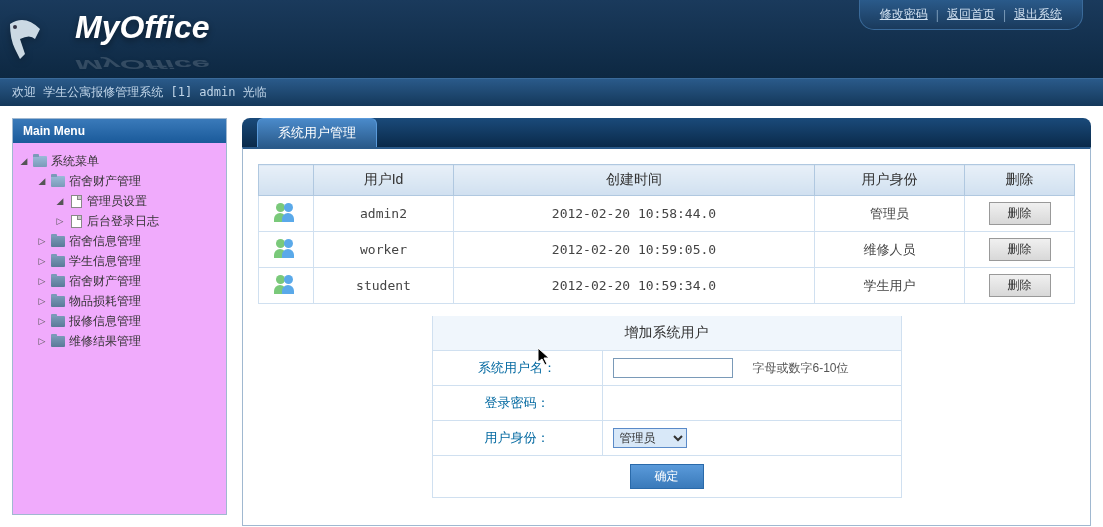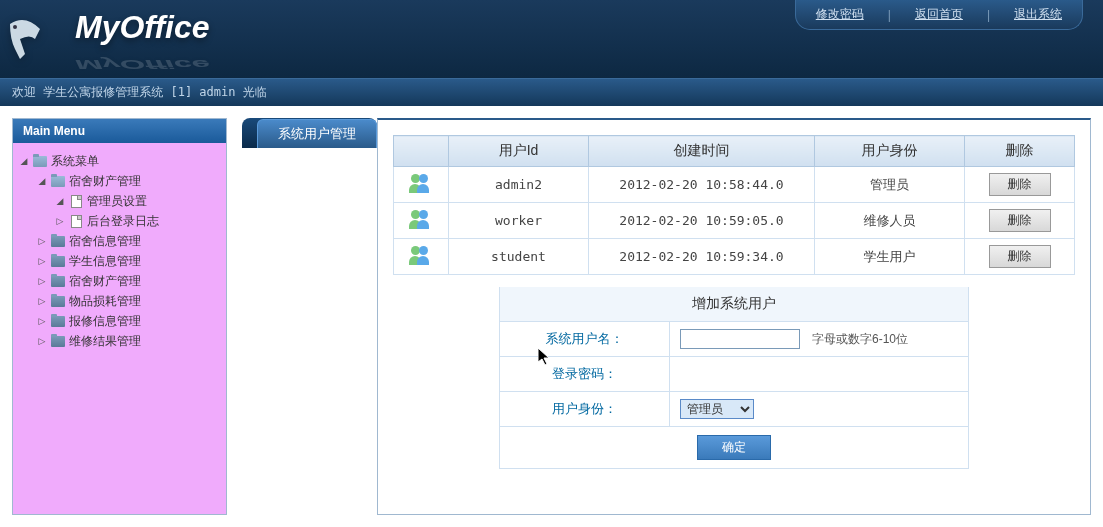--- a/index.html
+++ b/index.html
@@ -3,40 +3,40 @@
 <meta charset="utf-8">
 <style>
 *{box-sizing:border-box;margin:0;padding:0}
 body{font-family:Arial,"Microsoft YaHei",sans-serif;font-size:12px;background:#fff;width:1103px;height:527px;overflow:hidden}
 .header{height:78px;background:linear-gradient(to bottom,#1a3a5c 0%,#0d2842 100%);position:relative;display:flex;align-items:center}
 .logo-area{display:flex;align-items:flex-start;}
 .logo-icon{width:60px;height:60px;margin-right:15px;position:relative}
 .logo-icon svg{filter:drop-shadow(0 2px 4px rgba(0,0,0,0.3))}
 .logo-text{color:#fff;font-size:32px;font-weight:bold;font-style:italic;text-shadow:0 3px 6px rgba(0,0,0,0.4);position:relative}
 .logo-text::after{content:attr(data-reflect);position:absolute;left:0;top:100%;transform:scaleY(-0.4);opacity:0.15;color:#fff}
-.top-links{position:absolute;top:0;right:20px;height:30px;display:flex;align-items:center;gap:24px;background:linear-gradient(to bottom,#2a5a8a,#1a3a5c);padding:0 20px;border-radius:0 0 15px 15px;border:1px solid #3a6a9a;border-top:none}
+.top-links{position:absolute;top:0;right:20px;height:30px;display:flex;align-items:center;gap:8px;background:linear-gradient(to bottom,#2a5a8a,#1a3a5c);padding:0 20px;border-radius:0 0 15px 15px;border:1px solid #3a6a9a;border-top:none}
 .top-links a{color:#d0e0f0;text-decoration:underline;font-size:12px}
 .top-links .sep{color:#7a9ab8}
 .welcome-bar{height:28px;background:linear-gradient(to bottom,#2a5a8a,#14385a);color:#c0d5e8;font-size:12px;padding-left:12px;display:flex;align-items:center;border-top:1px solid #3a6a9a;font-family:monospace}
 .main-area{display:flex;padding:12px;gap:15px;height:calc(527px - 78px - 28px)}
 .sidebar{width:215px;border:1px solid #a0b8d0;background:#f0abfc}
 .sidebar-title{height:24px;background:linear-gradient(to bottom,#3a7aba,#1a5a9a);color:#fff;font-weight:bold;font-size:12px;padding-left:10px;display:flex;align-items:center}
 .tree{padding:8px 5px}
 .tree-node{display:flex;align-items:center;height:20px;cursor:pointer;white-space:nowrap}
 .tree-toggle{width:12px;height:12px;display:inline-flex;align-items:center;justify-content:center;font-size:9px;color:#555;margin-right:2px}
 .tree-icon{width:16px;height:14px;display:inline-flex;align-items:center;justify-content:center;margin-right:3px}
 .folder-icon{width:14px;height:11px;background:linear-gradient(to bottom,#7a9ab8,#5a7a98);border-radius:1px;position:relative}
 .folder-icon::before{content:'';position:absolute;top:-2px;left:0;width:6px;height:3px;background:#7a9ab8;border-radius:1px 1px 0 0}
 .folder-open{background:linear-gradient(to bottom,#9abad8,#7a9ab8)}
 .page-icon{width:11px;height:13px;background:#fff;border:1px solid #888;position:relative}
 .page-icon::before{content:'';position:absolute;top:0;right:0;width:3px;height:3px;background:#ccc;border-left:1px solid #888;border-bottom:1px solid #888}
 .tree-label{color:#333;font-size:12px}
 .indent-1{padding-left:18px}
 .indent-2{padding-left:36px}
-.content{flex:1;display:flex;flex-direction:row}
+.content{flex:1;display:flex;flex-direction:column}
 .panel-header{height:30px;background:linear-gradient(to bottom,#1a4a7a 0%,#0a2a4a 100%);display:flex;align-items:center;border-radius:8px 8px 0 0;position:relative}
 .panel-tab{background:linear-gradient(to bottom,#4a8aca,#2a5a8a);color:#fff;font-size:13px;padding:5px 20px;margin-left:15px;border-radius:6px 6px 0 0;border:1px solid #5a9ada;border-bottom:none}
 .panel-body{flex:1;border:1px solid #a0b8d0;border-top:2px solid #2a5a8a;background:#fff;padding:15px}
 table.data-table{width:100%;border-collapse:collapse;font-size:13px}
 .data-table th{background:linear-gradient(to bottom,#e8f0f8,#d0e0f0);border:1px solid #b0c8e0;padding:6px;font-weight:normal;color:#333;font-size:14px}
 .data-table td{border:1px solid #d0e0f0;padding:6px;text-align:center;color:#444;font-family:monospace;font-size:13px}
 .data-table tr:nth-child(even) td{}
 .user-icon{width:24px;height:20px;display:inline-block;position:relative}
 .user-icon::before,.user-icon::after{content:'';position:absolute;width:9px;height:9px;border-radius:50%;top:1px}
 .user-icon::before{background:#7ac97a;left:2px}
@@ -44,21 +44,21 @@
 .user-icon .bodies{position:absolute;bottom:0;left:0;width:22px;height:9px}
 .user-icon .bodies::before,.user-icon .bodies::after{content:'';position:absolute;width:12px;height:9px;border-radius:6px 6px 0 0;bottom:0}
 .user-icon .bodies::before{background:#7ac97a;left:0}
 .user-icon .bodies::after{background:#5aa9e9;left:8px}
 .btn{background:linear-gradient(to bottom,#f0f0f0,#d8d8d8);border:1px solid #999;padding:2px 18px;font-size:12px;cursor:pointer;color:#333}
 .add-form{width:470px;margin:12px auto;border:1px solid #d0e0f0;border-top:none}
 .add-form-title{background:#f0f6fc;text-align:center;padding:8px;font-size:14px;color:#333;border-bottom:1px solid #d0e0f0}
 .form-row{display:flex;align-items:center;border-bottom:1px solid #d0e0f0}
 .form-row:last-of-type{border-bottom:1px solid #d0e0f0}
 .form-label{width:170px;text-align:center;padding:8px;font-size:13px;color:#0369a1;border-right:1px solid #d0e0f0}
-.form-control{flex:1;padding:6px 10px;display:flex;align-items:center;gap:12px}
+.form-control{flex:1;padding:6px 10px;display:flex;align-items:center;gap:20px}
 .form-control input[type=text],.form-control input[type=password]{width:120px;border:1px solid #7a9ab8;padding:2px 4px;font-size:12px}
 .form-control select{border:1px solid #5a8ac8;background:#d8e8f8;padding:1px 2px;font-size:12px;color:#333}
 .form-hint{color:#555;font-size:12px}
 .form-submit{text-align:center;padding:8px}
 .btn-primary{background:linear-gradient(to bottom,#5a9ada,#3a7aba);color:#fff;border:1px solid #2a6aaa;padding:3px 24px;font-size:12px;cursor:pointer}
 .cursor{position:absolute;left:538px;top:348px;pointer-events:none;z-index:1000}
 </style>
 </head>
 <body>
 

